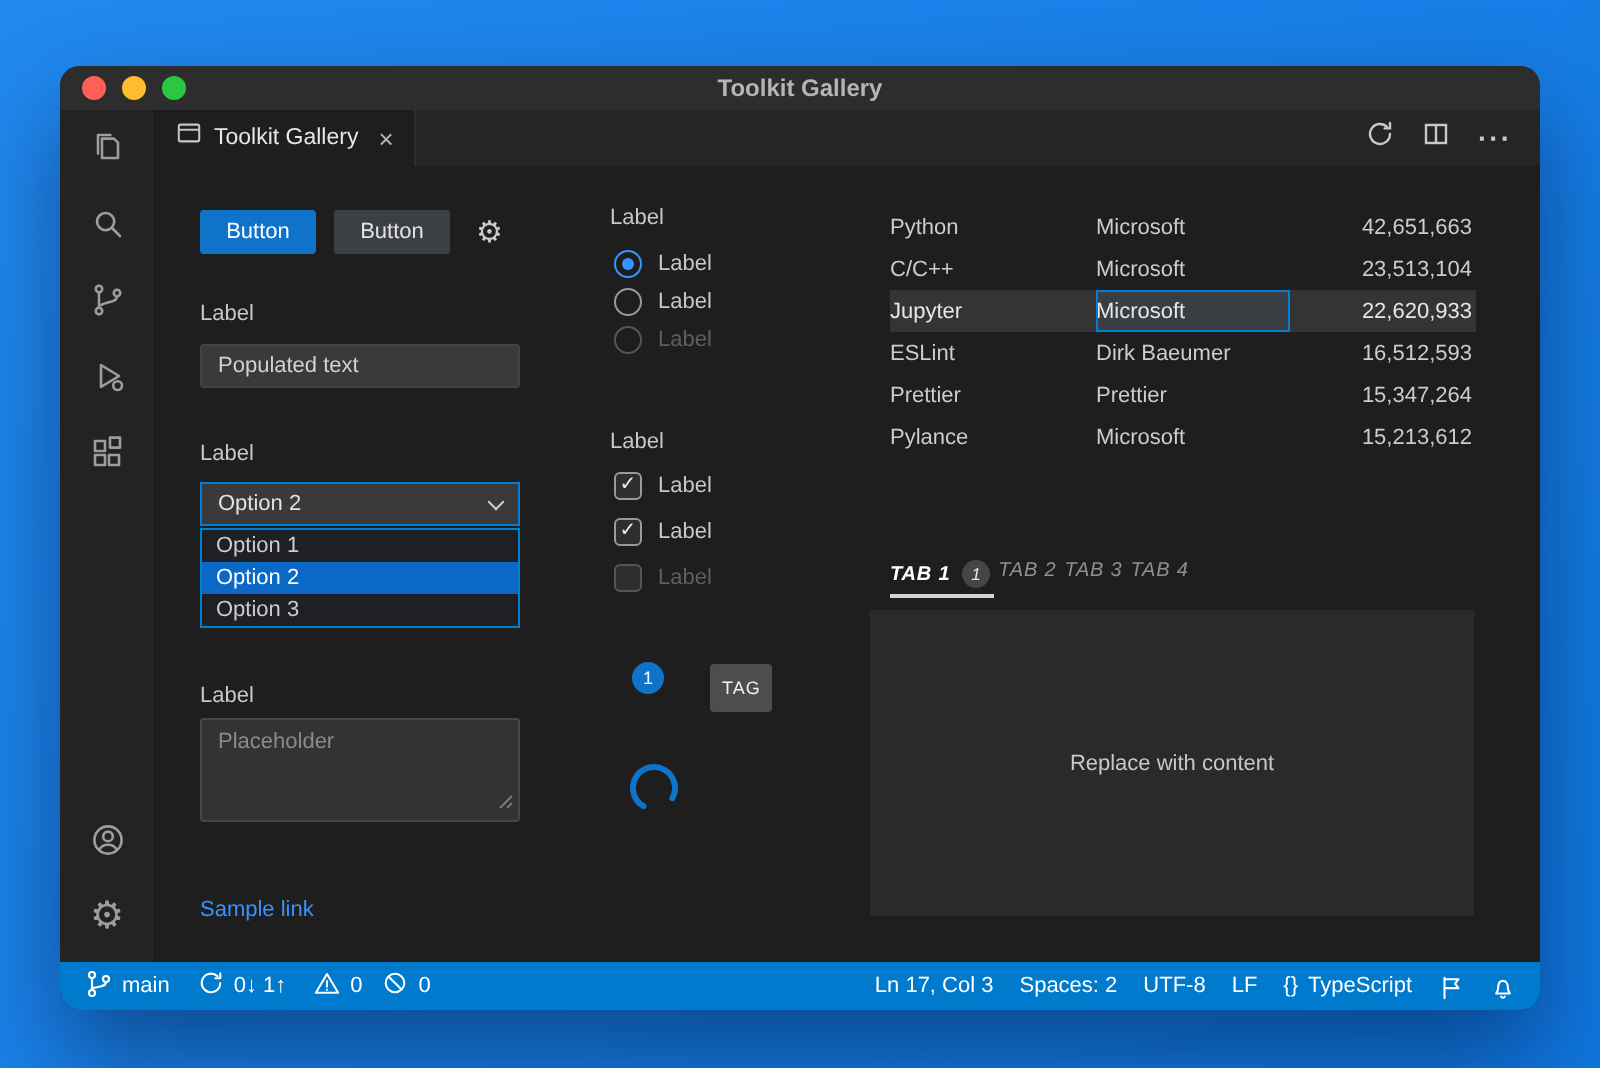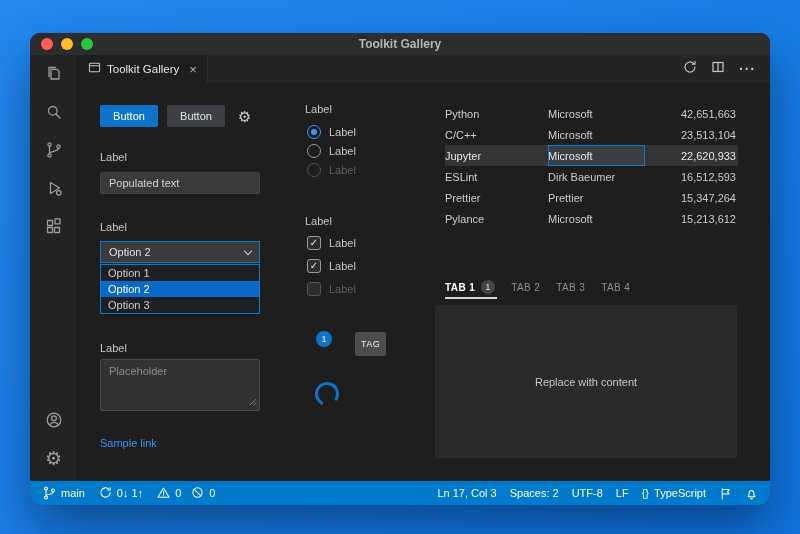--- a/index.html
+++ b/index.html
@@ -76,21 +76,21 @@
   .ring-arc{stroke:var(--accent,#0f73c9); fill:none; stroke-width:3; stroke-linecap:round;}
   
   .grid{width:293px; font-size:11px; color:#cccccc;}
   .grid-row{display:grid; grid-template-columns:103px 97px 93px; height:21px; align-items:center;}
   .grid-row.header{height:20px; font-weight:700; color:#ffffff;}
   .cell{padding-right:6px; overflow:hidden; white-space:nowrap;}
   .cell.num{text-align:right; padding-right:2px;}
   .grid-row.selected{background:#343434; color:#e6e6e6;}
   .grid-row.selected .cell.focused{outline:1px solid var(--focus,#007fd4); outline-offset:-1px; background:#3a3d41; height:21px; display:flex; align-items:center;}
   
-  .panel-tabs{display:flex; align-items:center; gap:16px; font-size:10px; letter-spacing:.4px;}
+  .panel-tabs{display:flex; align-items:flex-start; gap:4px; font-size:10px; letter-spacing:.4px;font-style:italic;}
   .ptab{display:flex; align-items:center; gap:6px; color:#8f8f8f;}
   .ptab.active{color:#ffffff; font-weight:700;}
   .ptab-badge{width:14px;height:14px;border-radius:50%;background:#454545;color:#e8e8e8;font-size:8.5px;font-weight:400;display:flex;align-items:center;justify-content:center;}
   .ptab-underline{height:2px;background:#d4d4d4;}
   .panel-box{background:#2a2a2d; display:flex; align-items:center; justify-content:center;}
   .panel-text{font-size:11px; color:#c8c8c8;}
   
   .statusbar{height:24px; flex:0 0 24px; background:var(--statusbar,#007acc); display:flex; align-items:center; padding:0 12px; color:#ffffff; font-size:11px;}
   .sb-item{display:flex; align-items:center; gap:5px; margin-right:14px;}
   .sb-item svg{stroke:#ffffff; fill:none; stroke-width:1.1; stroke-linecap:round; stroke-linejoin:round;}
@@ -220,21 +220,21 @@
         <div class="textarea abs" style="left:22px;top:276px;">
           <span>Placeholder</span>
           <span class="grip">
             <svg width="9" height="9" viewBox="0 0 9 9">
                 <path d="M8 2L2 8"></path>
                 <path d="M8 5.5L5.5 8"></path>
               </svg>
           </span>
         </div>
 
-        <a class="link abs" style="left:22px;top:354px;">Sample link</a>
+        <a class="link abs" style="left:22px;top:366px;">Sample link</a>
 
         <div class="form-label abs" style="left:227px;top:20px;">Label</div>
         <div class="ctl-row abs" style="left:229px;top:41px;">
           <span class="radio checked"></span>
           <span class="ctl-label">Label</span>
         </div>
         <div class="ctl-row abs" style="left:229px;top:60px;">
           <span class="radio"></span>
           <span class="ctl-label">Label</span>
         </div>

